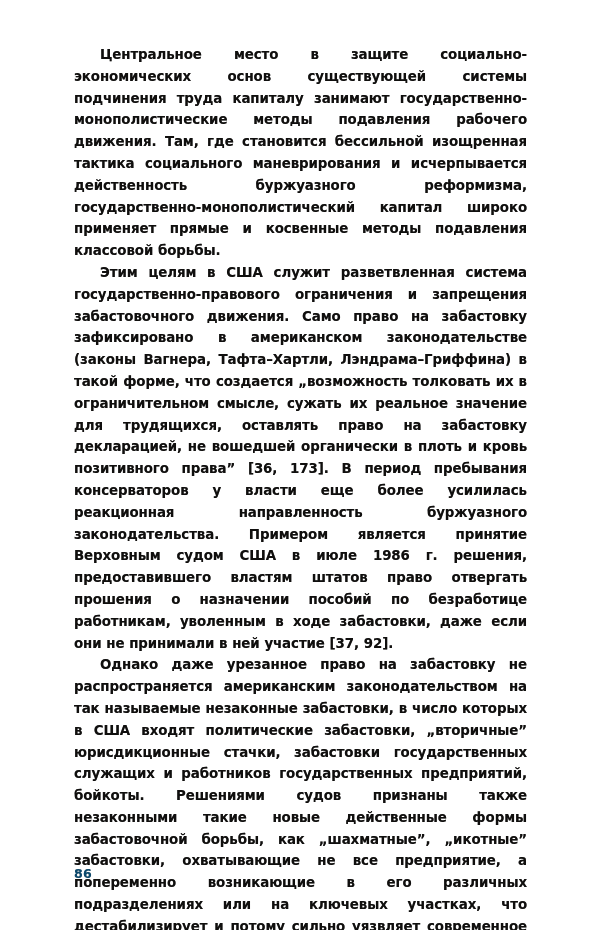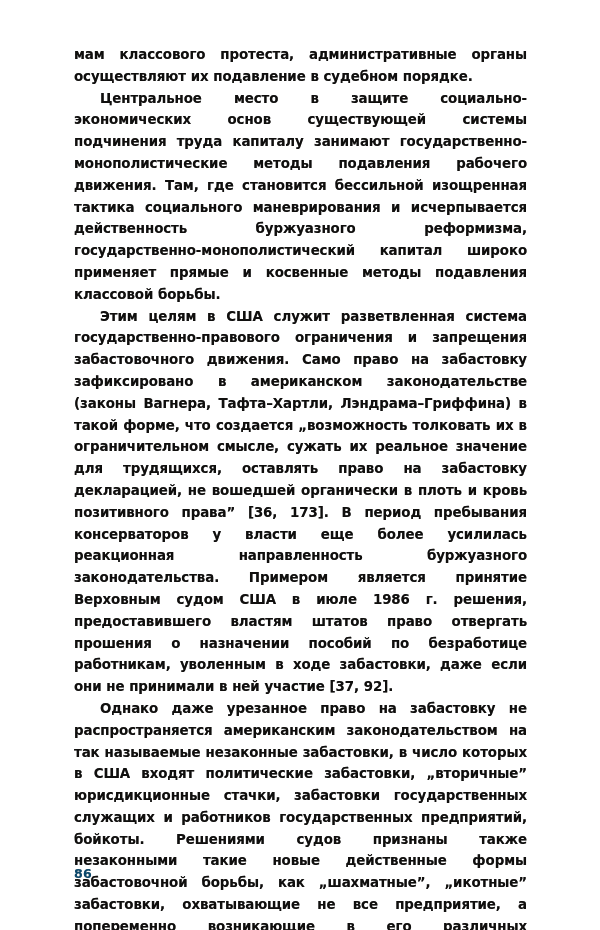--- a/index.html
+++ b/index.html
@@ -70,21 +70,20 @@
     text-shadow: 0 0 0.25px rgba(0,0,0,0.45);
   }
 </style>
 </head>
 <body>
 
 <div class="page">
 
   <div class="text-column">
 
-    <p class="para no-indent">мам классового протеста, административные органы осуществляют их подавление в судебном порядке.</p>
 
     <p class="para">Центральное место в защите социально-экономических основ существующей системы подчинения труда капиталу занимают государственно-монополистические методы подавления рабочего движения. Там, где становится бессильной изощренная тактика социального маневрирования и исчерпывается действенность буржуазного реформизма, государственно-монополистический капитал широко применяет прямые и косвенные методы подавления классовой борьбы.</p>
 
     <p class="para"><span>Этим целям в США служит разветвленная система государственно-правового ограничения и запрещения забастовочного движения. Само право на забастовку зафиксировано в американском законодательстве (законы Вагнера, Тафта–Хартли, Лэндрама–Гриффина) в такой форме, что создается „возможность толковать их в ограничительном смысле, сужать их реальное значение для трудящихся, оставлять право на забастовку декларацией, не вошедшей органически в плоть и кровь позитивного права” [36, </span><span class="cite-page">173</span><span>]. В период пребывания консерваторов у власти еще более усилилась реакционная направленность буржуазного законодательства. Примером является принятие Верховным судом США в июле 1986 г. решения, предоставившего властям штатов право отвергать прошения о назначении пособий по безработице работникам, уволенным в ходе забастовки, даже если они не принимали в ней участие [37, </span><span class="cite-page">92</span><span>].</span></p>
 
     <p class="para">Однако даже урезанное право на забастовку не распространяется американским законодательством на так называемые незаконные забастовки, в число которых в США входят политические забастовки, „вторичные” юрисдикционные стачки, забастовки государственных служащих и работников государственных предприятий, бойкоты. Решениями судов признаны также незаконными такие новые действенные формы забастовочной борьбы, как „шахматные”, „икотные” забастовки, охватывающие не все предприятие, а попеременно возникающие в его различных подразделениях или на ключевых участках, что дестабилизирует и потому сильно уязвляет современное высокоорганизованное капиталистическое производство, а также „дикие” стачки, т. е. не получившие одобрения профсоюзного руководства, и др. На них распространяются карательные меры буржуазного государства. Вся система запретов и ограничений направлена на то, чтобы лишить забастовки политического содержания, ограничить их масштабы и силу действия, сделать подвластным государственно-монополистическому регулированию и практически безопасным классовый протест пролетариата.</p>
 
   </div>
 
   <div class="page-number">86</div>

